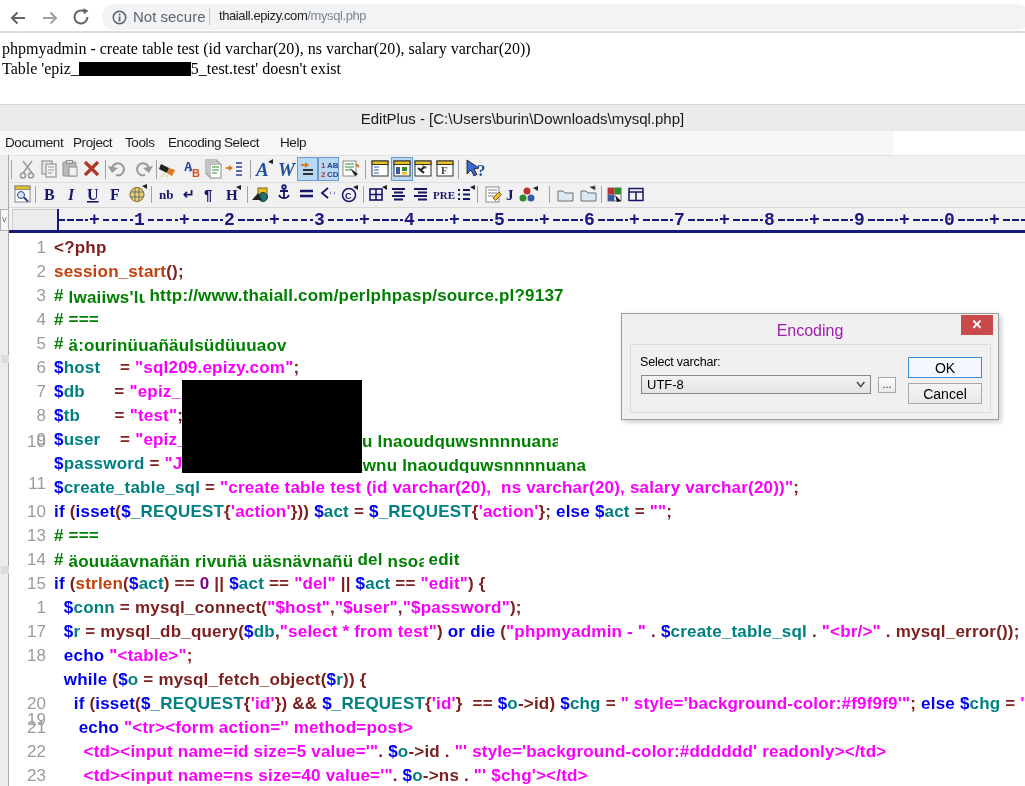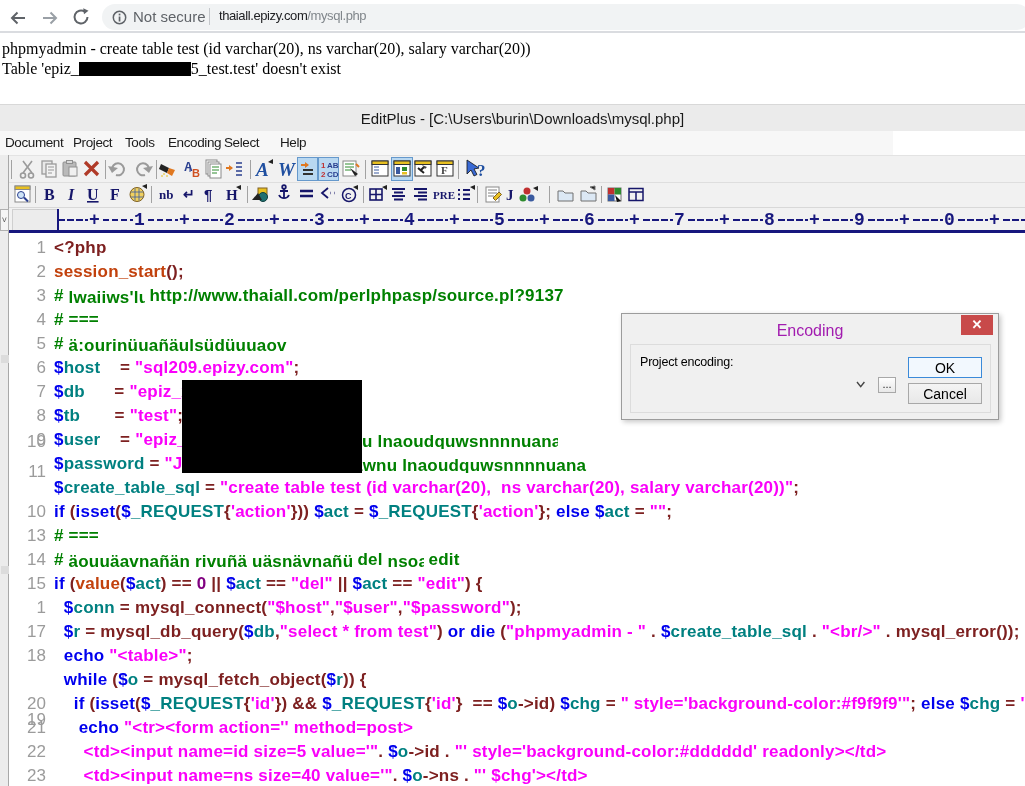--- a/index.html
+++ b/index.html
@@ -272,30 +272,30 @@
 <div class="ln" style="top:356px">6</div>
 <div class="cl" style="top:356px"><b>$</b><span class="v">host</span>    = <span class="s">"sql209.epizy.com"</span>;</div>
 <div class="ln" style="top:380px">7</div>
 <div class="cl" style="top:380px"><b>$</b><span class="v">db</span>      = <span class="s">"epiz_xxxxxxxxx";</span></div>
 <div class="ln" style="top:404px">8</div>
 <div class="cl" style="top:404px"><b>$</b><span class="v">tb</span>       = <span class="s">"test"</span>;</div>
 <div class="ln" style="top:428px">9</div>
 <div class="cl" style="top:428px"><b>$</b><span class="v">user</span>    = <span class="s">"epiz_xxxxxxxxxxxx";</span></div>
 <div class="ln" style="top:430px">10</div>
 <div class="cl" style="top:452px"><b>$</b><span class="v">password</span> = <span class="s">"Jxxxxxxxxxxxxxx";</span></div>
-<div class="ln" style="top:460px">11</div>
+<div class="ln" style="top:472px">11</div>
 <div class="cl" style="top:476px"><b>$</b><span class="v">create_table_sql</span> = <span class="s">"create table test (id varchar(20),  ns varchar(20), salary varchar(20))"</span>;</div>
 <div class="ln" style="top:500px">10</div>
 <div class="cl" style="top:500px"><b>if</b> (<b>isset</b>(<b>$</b><span class="v">_REQUEST</span>{<span class="s">'action'</span>})) <b>$</b><span class="v">act</span> = <b>$</b><span class="v">_REQUEST</span>{<span class="s">'action'</span>}; <b>else</b> <b>$</b><span class="v">act</span> = <span class="s">""</span>;</div>
 <div class="ln" style="top:524px">13</div>
 <div class="cl" style="top:524px"><span class="c"># ===</span></div>
 <div class="ln" style="top:548px">14</div>
 <div class="cl" style="top:548px"><span class="c"># <span class="th" style="width:284px">äouuäavnañän rivuñä uäsnävnañüu äouuäavnañän rivuñä uäsnävnañüu äouuäavnañän rivuñä uäsnävnañüu äouuäavnañän rivuñä uäsnävnañüu äouuäavnañän rivuñä uäsnävnañüu äouuäavnañän rivuñä uäsnävnañüu </span> del <span class="th" style="width:36px">nsoansoansoansoansoansoa</span> edit</span></div>
 <div class="ln" style="top:572px">15</div>
-<div class="cl" style="top:572px"><b>if</b> (<span class="f">value</span>(<b>$</b><span class="v">act</span>) == <span class="n">0</span> || <b>$</b><span class="v">act</span> == <span class="s">"del"</span> || <b>$</b><span class="v">act</span> == <span class="s">"edit"</span>) {</div>
+<div class="cl" style="top:572px"><b>if</b> (<span class="f">strlen</span>(<b>$</b><span class="v">act</span>) == <span class="n">0</span> || <b>$</b><span class="v">act</span> == <span class="s">"del"</span> || <b>$</b><span class="v">act</span> == <span class="s">"edit"</span>) {</div>
 <div class="ln" style="top:596px">1</div>
 <div class="cl" style="top:596px">  <b>$</b><span class="v">conn</span> = mysql_connect(<span class="s">"$host"</span>,<span class="s">"$user"</span>,<span class="s">"$password"</span>);</div>
 <div class="ln" style="top:620px">17</div>
 <div class="cl" style="top:620px">  <b>$</b><span class="v">r</span> = mysql_db_query(<b>$</b><span class="v">db</span>,<span class="s">"select * from test"</span>) <b>or</b> <b>die</b> (<span class="s">"phpmyadmin - "</span> . <b>$</b><span class="v">create_table_sql</span> . <span class="s">"&lt;br/&gt;"</span> . mysql_error());</div>
 <div class="ln" style="top:644px">18</div>
 <div class="cl" style="top:644px">  <b>echo</b> <span class="s">"&lt;table&gt;"</span>;</div>
 <div class="ln" style="top:708px">19</div>
 <div class="cl" style="top:668px">  <b>while</b> (<b>$</b><span class="v">o</span> = mysql_fetch_object(<b>$</b><span class="v">r</span>)) {</div>
 <div class="ln" style="top:692px">20</div>
 <div class="cl" style="top:692px">    <b>if</b> (<b>isset</b>(<b>$</b><span class="v">_REQUEST</span>{<span class="s">'id'</span>}) &amp;&amp; <b>$</b><span class="v">_REQUEST</span>{<span class="s">'id'</span>}  == <b>$</b><span class="v">o</span>-&gt;id) <b>$</b><span class="v">chg</span> = <span class="s">" style='background-color:#f9f9f9'"</span>; <b>else</b> <b>$</b><span class="v">chg</span> = <span class="s">"</span></div>
@@ -305,19 +305,20 @@
 <div class="cl" style="top:740px">      <span class="s">&lt;td&gt;&lt;input name=id size=5 value='"</span>. <b>$</b><span class="v">o</span>-&gt;id . <span class="s">"' style='background-color:#dddddd' readonly&gt;&lt;/td&gt;</span></div>
 <div class="ln" style="top:764px">23</div>
 <div class="cl" style="top:764px">      <span class="s">&lt;td&gt;&lt;input name=ns size=40 value='"</span>. <b>$</b><span class="v">o</span>-&gt;ns . <span class="s">"' $chg'&gt;&lt;/td&gt;</span></div>
 <div class="cl c" style="left:362px;top:428px"><span class="th" style="width:196px">u lnaoudquwsnnnnuanasruu</span></div>
 <div class="cl c" style="left:353px;top:452px"><span class="th" style="width:234px">awnu lnaoudquwsnnnnuanasruu</span></div>
 <div class="a" style="left:182px;top:380px;width:180px;height:93px;background:#000"></div>
 <div class="a" style="left:621px;top:313px;width:378px;height:107px;background:#f0f0f0;border:1px solid #9c9c9c;box-shadow:2px 2px 5px rgba(0,0,0,0.22)">
 <div class="a" style="left:0;top:4px;width:376px;height:22px;text-align:center;font-size:16px;color:#a21caf;line-height:25px">Encoding</div>
 <div class="a" style="left:339px;top:1px;width:32px;height:20px;background:#c84a4a;color:#fff;text-align:center;font:bold 13px 'Liberation Sans';line-height:19px">✕</div>
 <div class="a" style="left:8px;top:30px;width:361px;height:69px;background:#f0f0f0;border:1px solid #dcdcdc"></div>
-<div class="a" style="left:18px;top:41px;font-size:12.5px;letter-spacing:-0.2px;color:#000">Project encoding:</div>
+<div class="a" style="left:18px;top:41px;font-size:12.5px;letter-spacing:-0.2px;color:#000">Select varchar:</div>
+<div class="a" style="left:19px;top:61px;width:230px;height:19px;background:linear-gradient(#f2f2f2,#e4e4e4);border:1px solid #8a8a8a;font-size:13px;color:#000;line-height:18px;padding-left:5px">UTF-8</div>
 <svg class="a" style="left:234px;top:67px" width="10" height="8" viewBox="0 0 10 8">
       <path d="M1 1 L4.7 5.7 L8.4 1" stroke="#444" stroke-width="1.4" fill="none"></path>
     </svg>
 <div class="a" style="left:256px;top:63px;width:18px;height:16px;background:linear-gradient(#fefefe,#e8e8e8);border:1px solid #a8a8a8;text-align:center;font-size:11px;line-height:12px;color:#222">...</div>
 <div class="a" style="left:286px;top:43px;width:74px;height:21px;background:#f2f8fe;border:1px solid #3b8ad9;text-align:center;font-size:14px;color:#000;line-height:20px">OK</div>
 <div class="a" style="left:286px;top:69px;width:74px;height:21px;background:linear-gradient(#f4f4f4,#e8e8e8);border:1px solid #a8a8a8;text-align:center;font-size:14px;color:#000;line-height:20px">Cancel</div>
 </div>
 </body></html>

